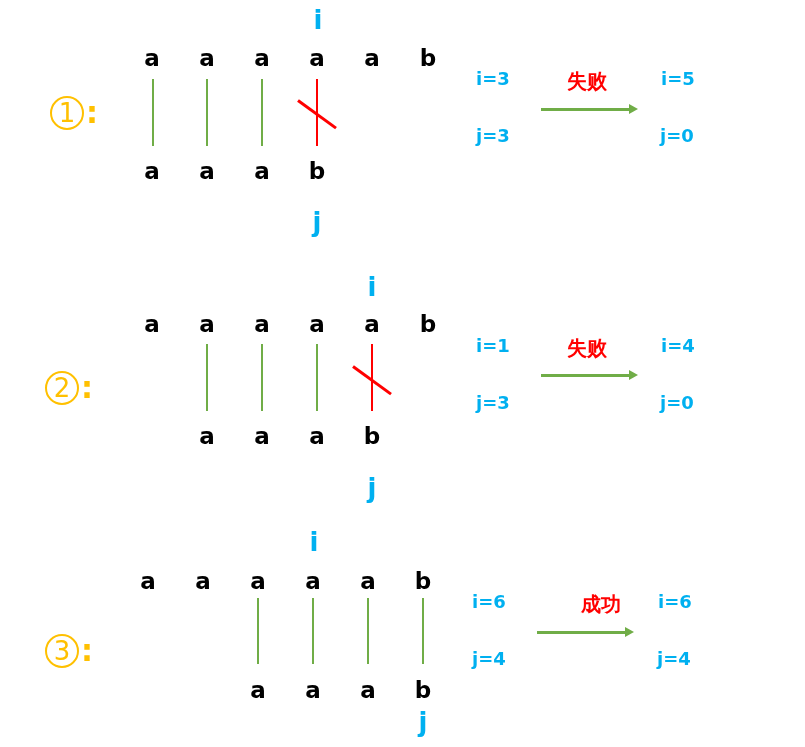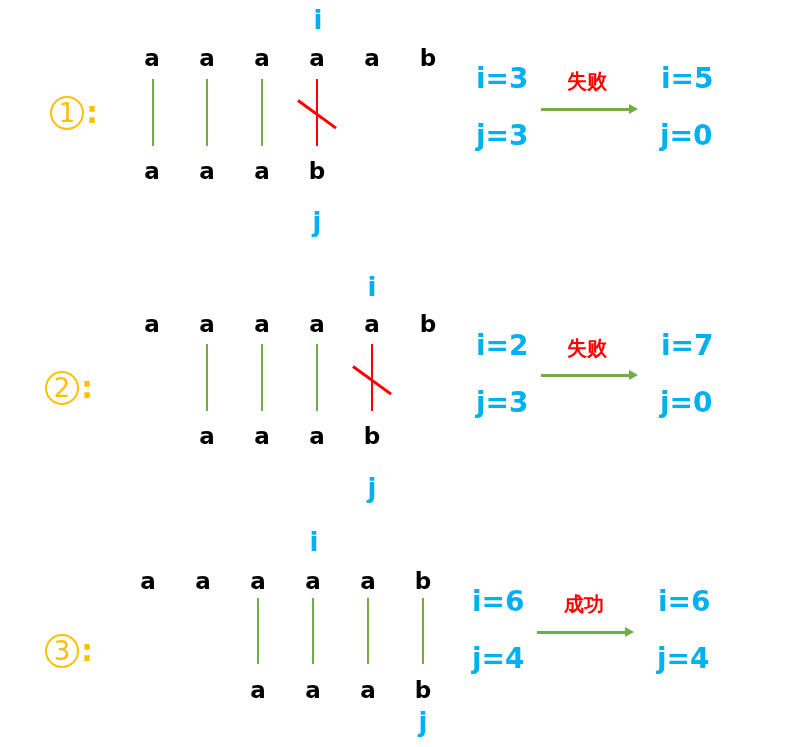--- a/index.html
+++ b/index.html
@@ -11,21 +11,21 @@
     .ptr { position: absolute; font-size: 26px; font-weight: bold; color: #00B0F0;
            width: 30px; text-align: center; line-height: 28px; transform: translateX(-15px); }
     .vline { position: absolute; width: 2px; background: #70AD47; transform: translateX(-1px); }
     .vline.bad { background: #FF0000; }
     .cross { position: absolute; height: 3px; background: #FF0000; transform-origin: 0 50%; }
     .step { position: absolute; font-size: 30px; color: #FFC000; font-weight: bold; line-height: 34px; }
     .step .num { display: inline-block; width: 30px; height: 30px; border: 2.5px solid #FFC000;
                  border-radius: 50%; text-align: center; line-height: 30px; font-size: 26px;
                  font-weight: normal; box-sizing: content-box; vertical-align: middle; }
     .step .colon { vertical-align: middle; margin-left: 2px; }
-    .val { position: absolute; font-size: 28px; font-weight: bold; color: #00B0F0; line-height: 28px; }
+    .val { position: absolute; font-size: 18px; font-weight: bold; color: #00B0F0; line-height: 28px; }
     .res { position: absolute; font-size: 20px; font-weight: bold; color: #FF0000;
            line-height: 24px; }
     .arrow { position: absolute; height: 3px; background: #70AD47; }
     .arrow::after { content: ""; position: absolute; right: -8px; top: -4px; border-left: 9px solid #70AD47;
                     border-top: 5.5px solid transparent; border-bottom: 5.5px solid transparent; }
   </style>
 </head>
 <body>
 
 <div>
@@ -83,25 +83,25 @@
   <div class="vline bad" style="left:372px; top:344px; height:67px;"></div>
   <div class="cross" style="left:353px; top:365px; width:47px; transform: rotate(36deg);"></div>
 
   <div class="ch" style="left:207px; top:423px;">a</div>
   <div class="ch" style="left:262px; top:423px;">a</div>
   <div class="ch" style="left:317px; top:423px;">a</div>
   <div class="ch" style="left:372px; top:423px;">b</div>
 
   <div class="ptr" style="left:372px; top:474px;">j</div>
 
-  <div class="val" style="left:476px; top:332px;">i=2</div>
+  <div class="val" style="left:476px; top:332px;">i=1</div>
   <div class="val" style="left:476px; top:389px;">j=3</div>
   <div class="res" style="left:567px; top:336px;">失败</div>
   <div class="arrow" style="left:541px; top:374px; width:89px;"></div>
-  <div class="val" style="left:661px; top:332px;">i=7</div>
+  <div class="val" style="left:661px; top:332px;">i=4</div>
   <div class="val" style="left:660px; top:389px;">j=0</div>
 </div>
 
 <div>
   <div class="step abs" style="left:45px; top:632px;">
     <span class="num">3</span><span class="colon">:</span>
   </div>
 
   <div class="ptr" style="left:314px; top:528px;">i</div>
 
@@ -119,17 +119,17 @@
 
   <div class="ch" style="left:258px; top:677px;">a</div>
   <div class="ch" style="left:313px; top:677px;">a</div>
   <div class="ch" style="left:368px; top:677px;">a</div>
   <div class="ch" style="left:423px; top:677px;">b</div>
 
   <div class="ptr" style="left:423px; top:708px;">j</div>
 
   <div class="val" style="left:472px; top:588px;">i=6</div>
   <div class="val" style="left:472px; top:645px;">j=4</div>
-  <div class="res" style="left:564px; top:592px;">成功</div>
+  <div class="res" style="left:581px; top:592px;">成功</div>
   <div class="arrow" style="left:537px; top:631px; width:89px;"></div>
   <div class="val" style="left:658px; top:588px;">i=6</div>
   <div class="val" style="left:657px; top:645px;">j=4</div>
 </div>
 
 </body></html>

